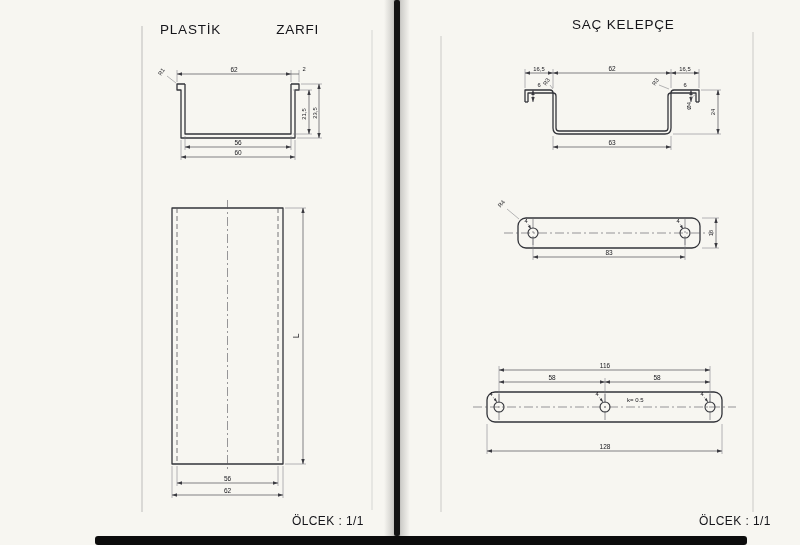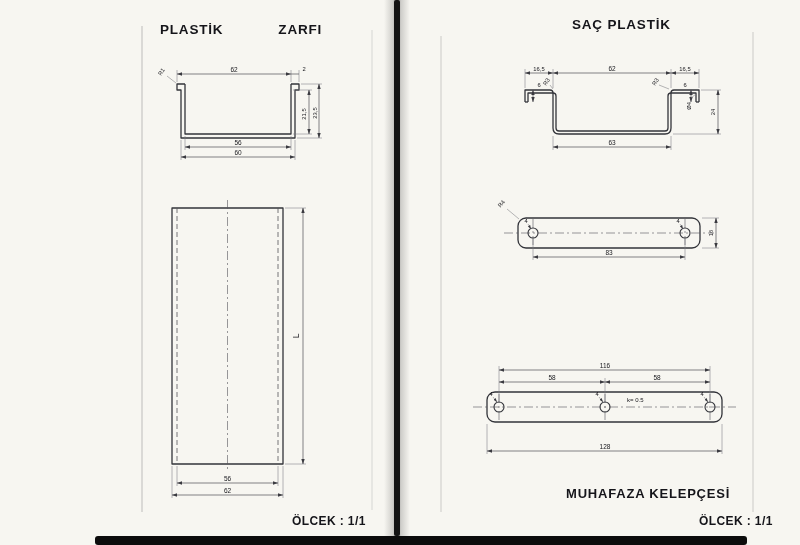--- a/index.html
+++ b/index.html
@@ -2,21 +2,21 @@
 <html><head>
 <meta charset="utf-8">
 <style>
   * { margin:0; padding:0; box-sizing:border-box; }
   html,body { background:#dddbd5; }
   .sheet {
     position:relative; width:800px; height:545px;
     background:#f7f6f1; overflow:hidden;
     font-family:"Liberation Sans", sans-serif;
   }
-  .abs { position:absolute;font-weight:bold; }
+  .abs { position:absolute; }
   .title { font-size:13.5px; color:#15151a; letter-spacing:.8px; white-space:nowrap; }
   .scale { font-size:12px; color:#15151a; letter-spacing:.4px; white-space:nowrap; }
   svg { position:absolute; overflow:visible; }
   .o   { stroke:#33343a; stroke-width:1.3; fill:none; stroke-linejoin:round; }
   .o2  { stroke:#33343a; stroke-width:1.1; fill:none; }
   .d   { stroke:#4e4e55; stroke-width:0.7; fill:none; }
   .e   { stroke:#7a7a80; stroke-width:0.55; }
   .cl  { stroke:#55565c; stroke-width:0.6; stroke-dasharray:9 3 2 3; }
   .hid { stroke:#55565c; stroke-width:0.8; stroke-dasharray:5 3; }
   .t   { font-family:"Liberation Sans", sans-serif; font-size:6.5px; fill:#17171c; }
@@ -29,22 +29,21 @@
 <div class="sheet">
 
   <div class="abs" style="left:141px; top:26px; width:2px; height:486px; background:rgba(90,90,95,.18);"></div>
   <div class="abs" style="left:371px; top:30px; width:2px; height:480px; background:rgba(90,90,95,.10);"></div>
   <div class="abs" style="left:440px; top:36px; width:2px; height:476px; background:rgba(90,90,95,.14);"></div>
   <div class="abs" style="left:752px; top:32px; width:2px; height:480px; background:rgba(90,90,95,.14);"></div>
 
   <div class="abs title" style="left:160px; top:22px;">
     <span>PLASTİK</span><span style="margin-left:55px">ZARFI</span>
   </div>
-  <div class="abs title" style="left:572px; top:17px;">SAÇ PLASTİK</div>
-  <div class="abs title" style="left:566px; top:486px; font-size:13px;">MUHAFAZA KELEPÇESİ</div>
+  <div class="abs title" style="left:572px; top:17px;">SAÇ KELEPÇE</div>
   <div class="abs scale" style="left:292px; top:514px;">ÖLCEK : 1/1</div>
   <div class="abs scale" style="left:699px; top:514px;">ÖLCEK : 1/1</div>
 
   <svg style="left:148px; top:56px;" width="190" height="115" viewBox="0 0 190 115">
     <defs>
       <marker id="arA" viewBox="0 0 10 10" refX="9.5" refY="5" markerWidth="7.5" markerHeight="7.5" orient="auto-start-reverse">
         <path d="M0,1.8 L10,5 L0,8.2 z" fill="#3a3a40"></path>
       </marker>
     </defs>
     <g>

